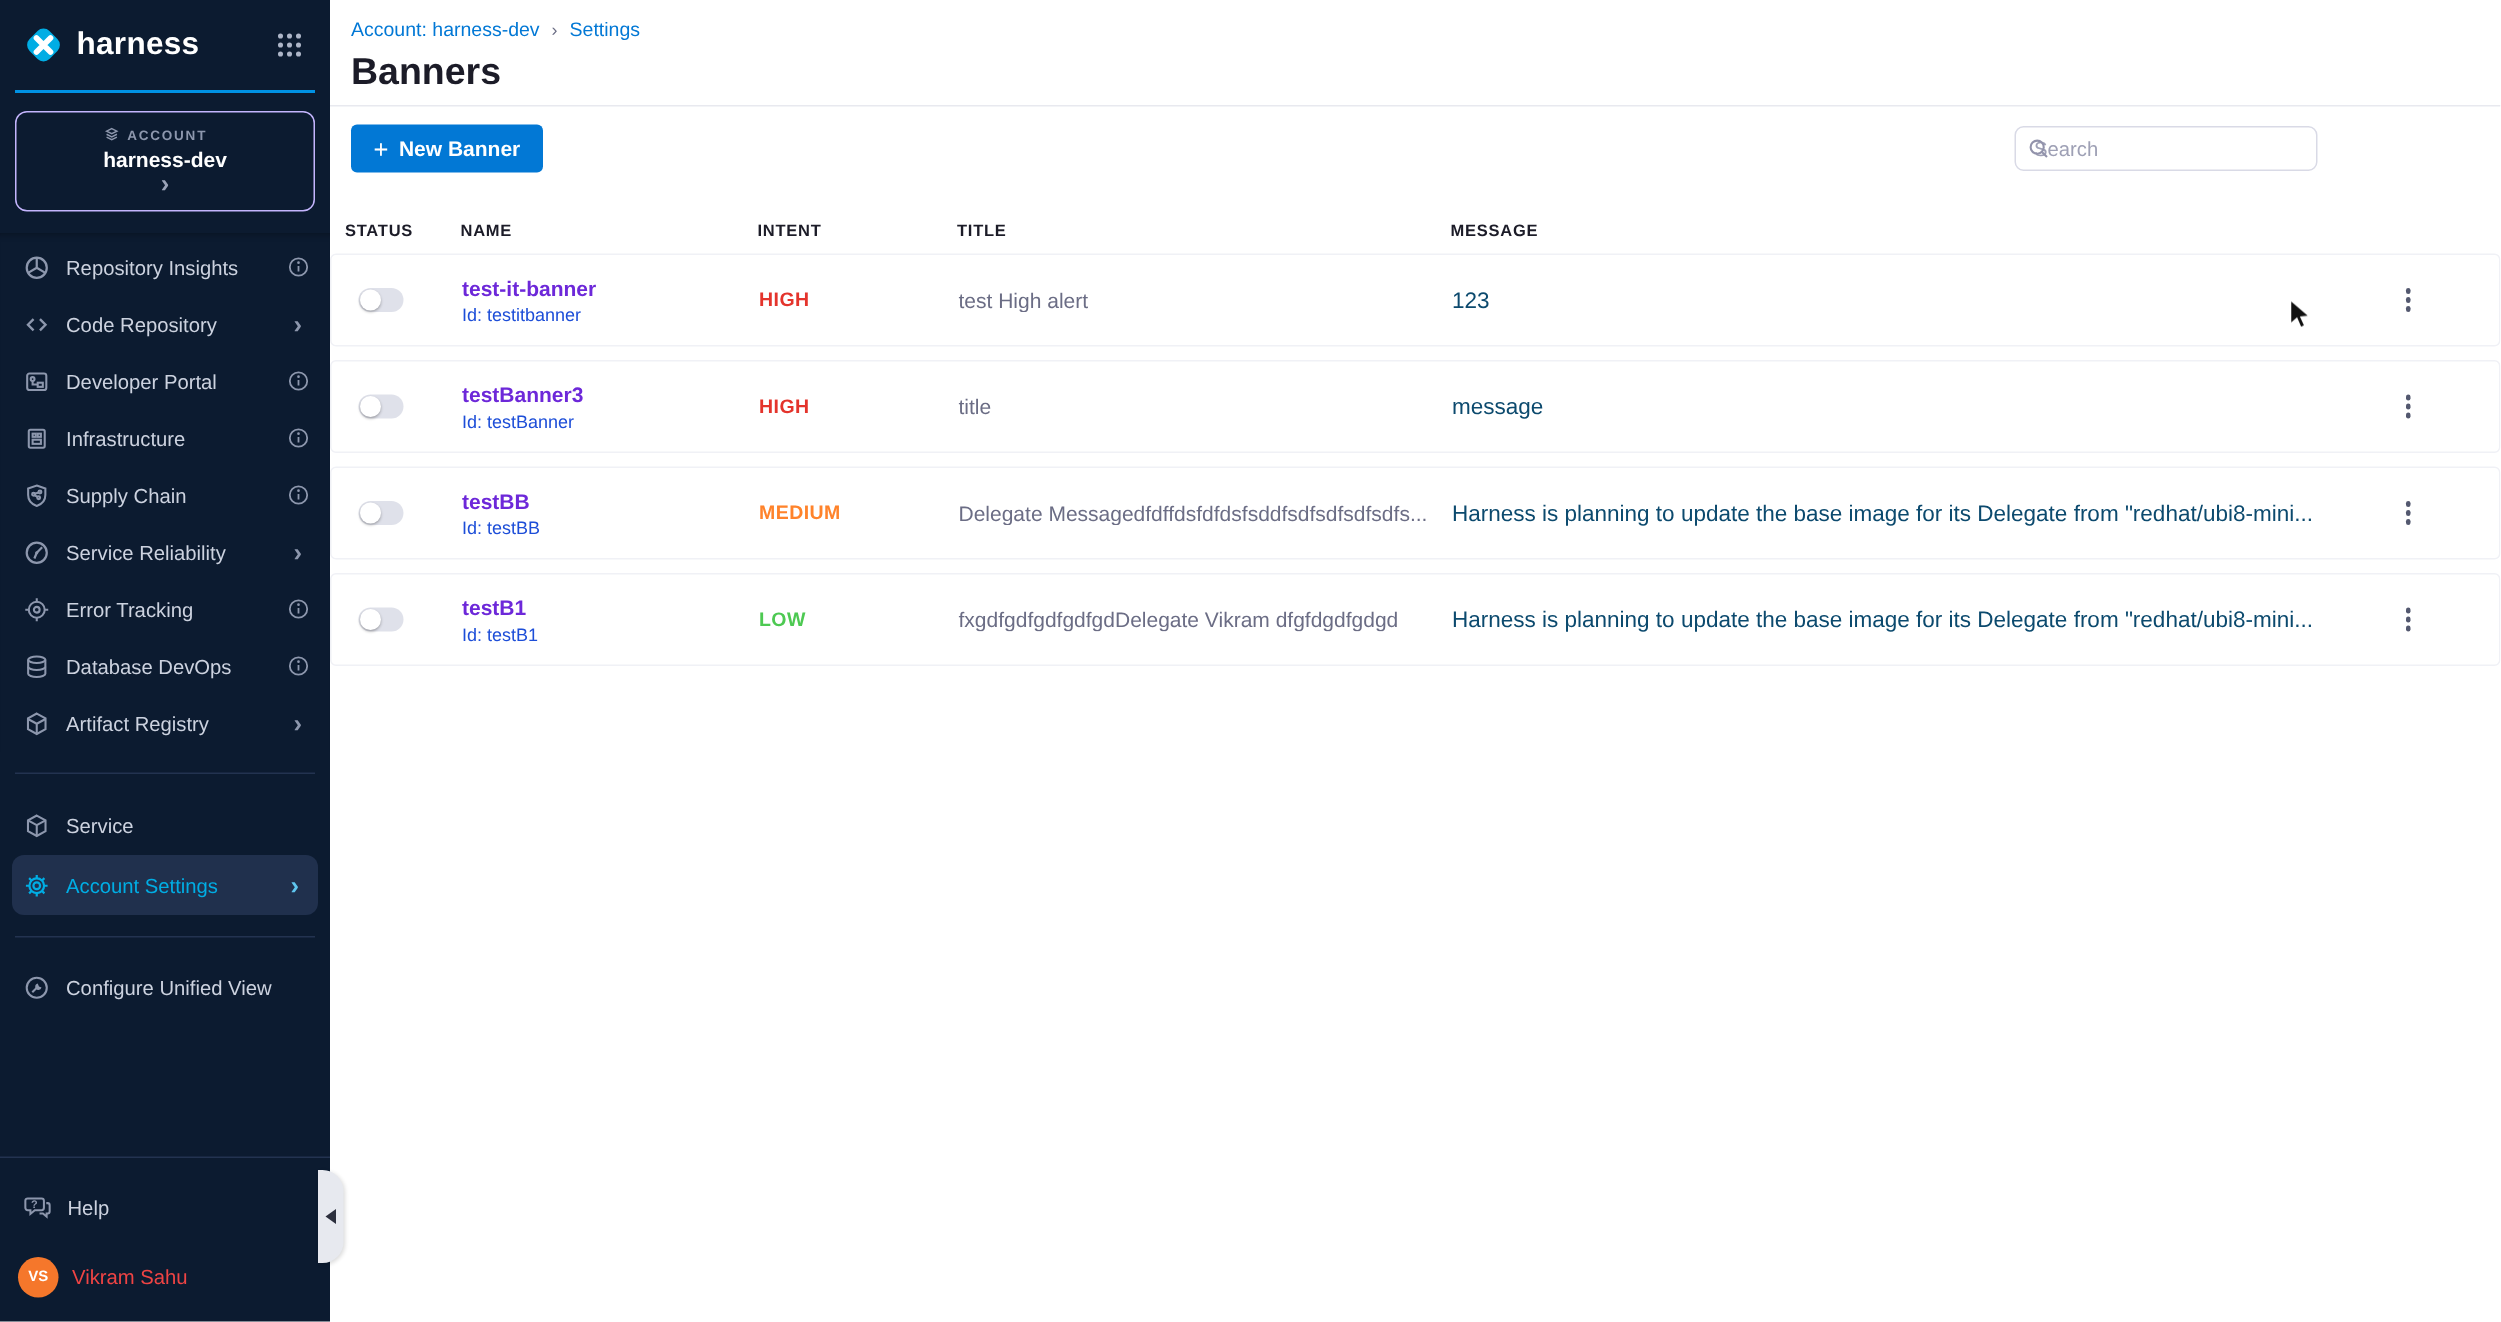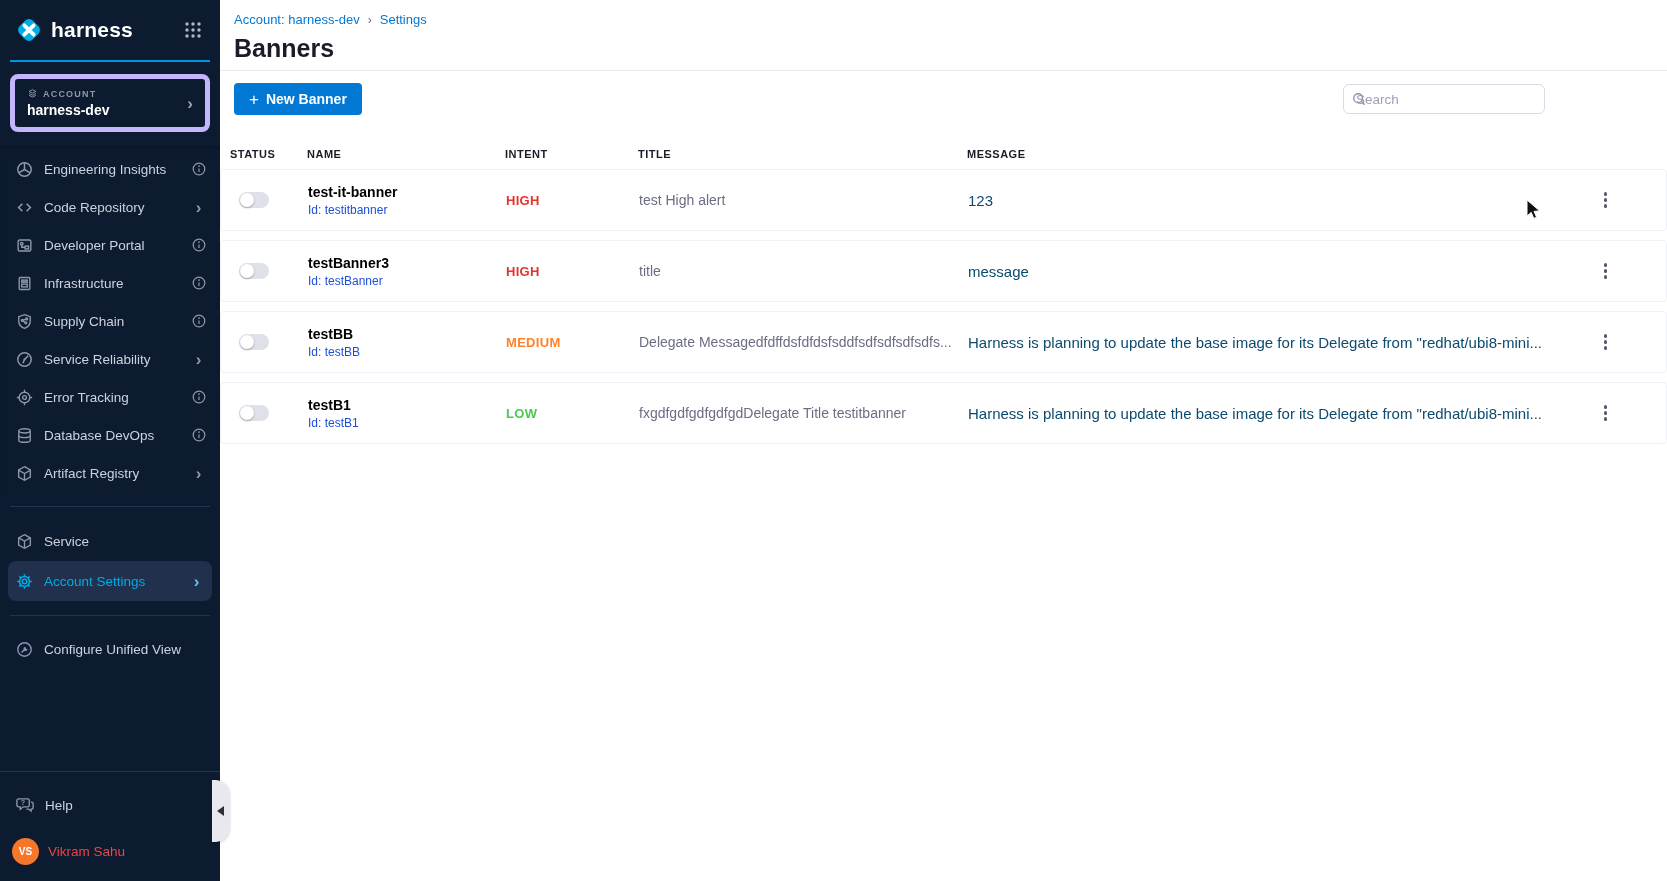--- a/index.html
+++ b/index.html
@@ -7,22 +7,22 @@
     font-family:"Liberation Sans", sans-serif; }
 
   
   .sidebar { position:fixed; left:0; top:0; width:220px; height:881px;
     background:#0c1b30; color:#ccd2df; z-index:5; }
   .sb-header { display:flex; align-items:center; height:60px; padding:0 14px; }
   .brand { display:flex; align-items:center; gap:7px; flex:1; }
   .brand-name { color:#fff; font-size:21px; font-weight:700; letter-spacing:.2px; }
   .apps-btn { background:none; border:none; cursor:pointer; color:#aeb6c8; padding:4px; }
   .sb-blue-line { height:2px; background:#0092e4; margin:0 10px 0 10px; }
-  .account-box { margin:12px 10px 0 10px; border:5px solid #c4b5fd; border-radius:8px;
-    padding:9px 12px; display:flex; align-items:center; cursor:pointer; position:relative; }
+  .account-box { margin:12px 10px 0 10px; border:1px solid #c4b5fd; border-radius:8px;
+    padding:9px 12px; display:flex; align-items:center; cursor:pointer; position:relative;flex-direction:column; }
   .account-meta { flex:1; }
   .account-label { display:flex; align-items:center; gap:5px; color:#8d97ad;
     font-size:9px; font-weight:700; letter-spacing:1.2px; }
   .account-name { color:#fff; font-size:14px; font-weight:600; margin-top:3px; }
   .chev { color:#9aa3b8; font-size:17px; line-height:1; font-weight:600; }
 
   .nav { margin-top:14px; box-shadow: inset 0 6px 6px -6px rgba(0,0,0,.45); padding-top:4px; }
   .nav-item { display:flex; align-items:center; height:38px; padding:0 14px 0 16px;
     gap:11px; cursor:pointer; font-size:13.5px; font-weight:500; color:#ccd2df; }
   .nav-item .nicon { width:17px; height:17px; color:#8d97ad; flex:none; display:flex; }
@@ -71,21 +71,21 @@
   .search-input::placeholder { color:#9ea0b5; }
 
   .table { padding:0; }
   .thead, .trow { display:grid;
     grid-template-columns:77px 198px 133px 329px 1fr 44px;
     padding-left:10px; padding-right:49px; align-items:center; }
   .thead { height:30px; margin-top:12px; }
   .th { font-size:11px; font-weight:700; color:#1c1c28; letter-spacing:.5px; }
   .trow { height:62px; border:1px solid #f0f1f6; border-radius:4px; margin:0 0 9px 0;
     background:#fff; }
-  .bname { font-size:14px; font-weight:600; color:#000000; }
+  .bname { font-size:14px; font-weight:600; color:#6d28d9; }
   .bid { font-size:12px; color:#1d4ed8; margin-top:3px; }
   .intent { font-size:13px; font-weight:600; letter-spacing:.3px; }
   .c-title { font-size:14px; color:#6b6d85; white-space:nowrap; overflow:hidden; }
   .c-message { font-size:15px; color:#0c4a6e; white-space:nowrap; overflow:hidden; }
   .toggle { width:30px; height:16px; border-radius:9px; background:#dfe1ea; position:relative;
     cursor:pointer; margin-left:8px; }
   .knob { width:14px; height:14px; border-radius:50%; background:#fff; position:absolute;
     top:1px; left:1px; box-shadow:0 1px 2px rgba(0,0,0,.3); }
   .kebab { background:none; border:none; cursor:pointer; display:flex; flex-direction:column;
     gap:2.5px; align-items:center; padding:6px 10px; margin-left:auto; }
@@ -139,21 +139,21 @@
   </div>
 
   <div class="nav">
     <div class="nav-item">
       <span class="nicon">
         <svg width="17" height="17" viewBox="0 0 16 16" fill="none" stroke="currentColor" stroke-width="1.4">
             <circle cx="8" cy="8" r="6.3"></circle>
             <path d="M8 8V1.7M8 8l5.4 3.2M8 8L2.6 11.2"></path>
           </svg>
         </span>
-      <span class="nlabel">Engineering Insights</span>
+      <span class="nlabel">Repository Insights</span>
       <span class="ntrail">
         <svg width="14" height="14" viewBox="0 0 14 14" fill="none" stroke="currentColor" stroke-width="1.2">
             <circle cx="7" cy="7" r="5.8"></circle>
             <path d="M7 6.4V10"></path>
             <circle cx="7" cy="4.1" r=".9" fill="currentColor" stroke="none"></circle>
           </svg>
         </span>
     </div>
     <div class="nav-item">
       <span class="nicon">
@@ -443,21 +443,21 @@
       <div>
           <div class="toggle">
             <div class="knob"></div>
           </div>
         </div>
       <div>
         <div class="bname">testB1</div>
         <div class="bid">Id: testB1</div>
       </div>
       <div><span class="intent" style="color: rgb(77, 201, 82);">LOW</span></div>
-      <div class="c-title">fxgdfgdfgdfgdfgdDelegate Title testitbanner</div>
+      <div class="c-title">fxgdfgdfgdfgdfgdDelegate Vikram dfgfdgdfgdgd</div>
       <div class="c-message">Harness is planning to update the base image for its Delegate from "redhat/ubi8-mini...</div>
       <div>
           <button class="kebab">
             <span class="dot"></span>
             <span class="dot"></span>
             <span class="dot"></span>
           </button>
         </div>
     </div>
   </div>

